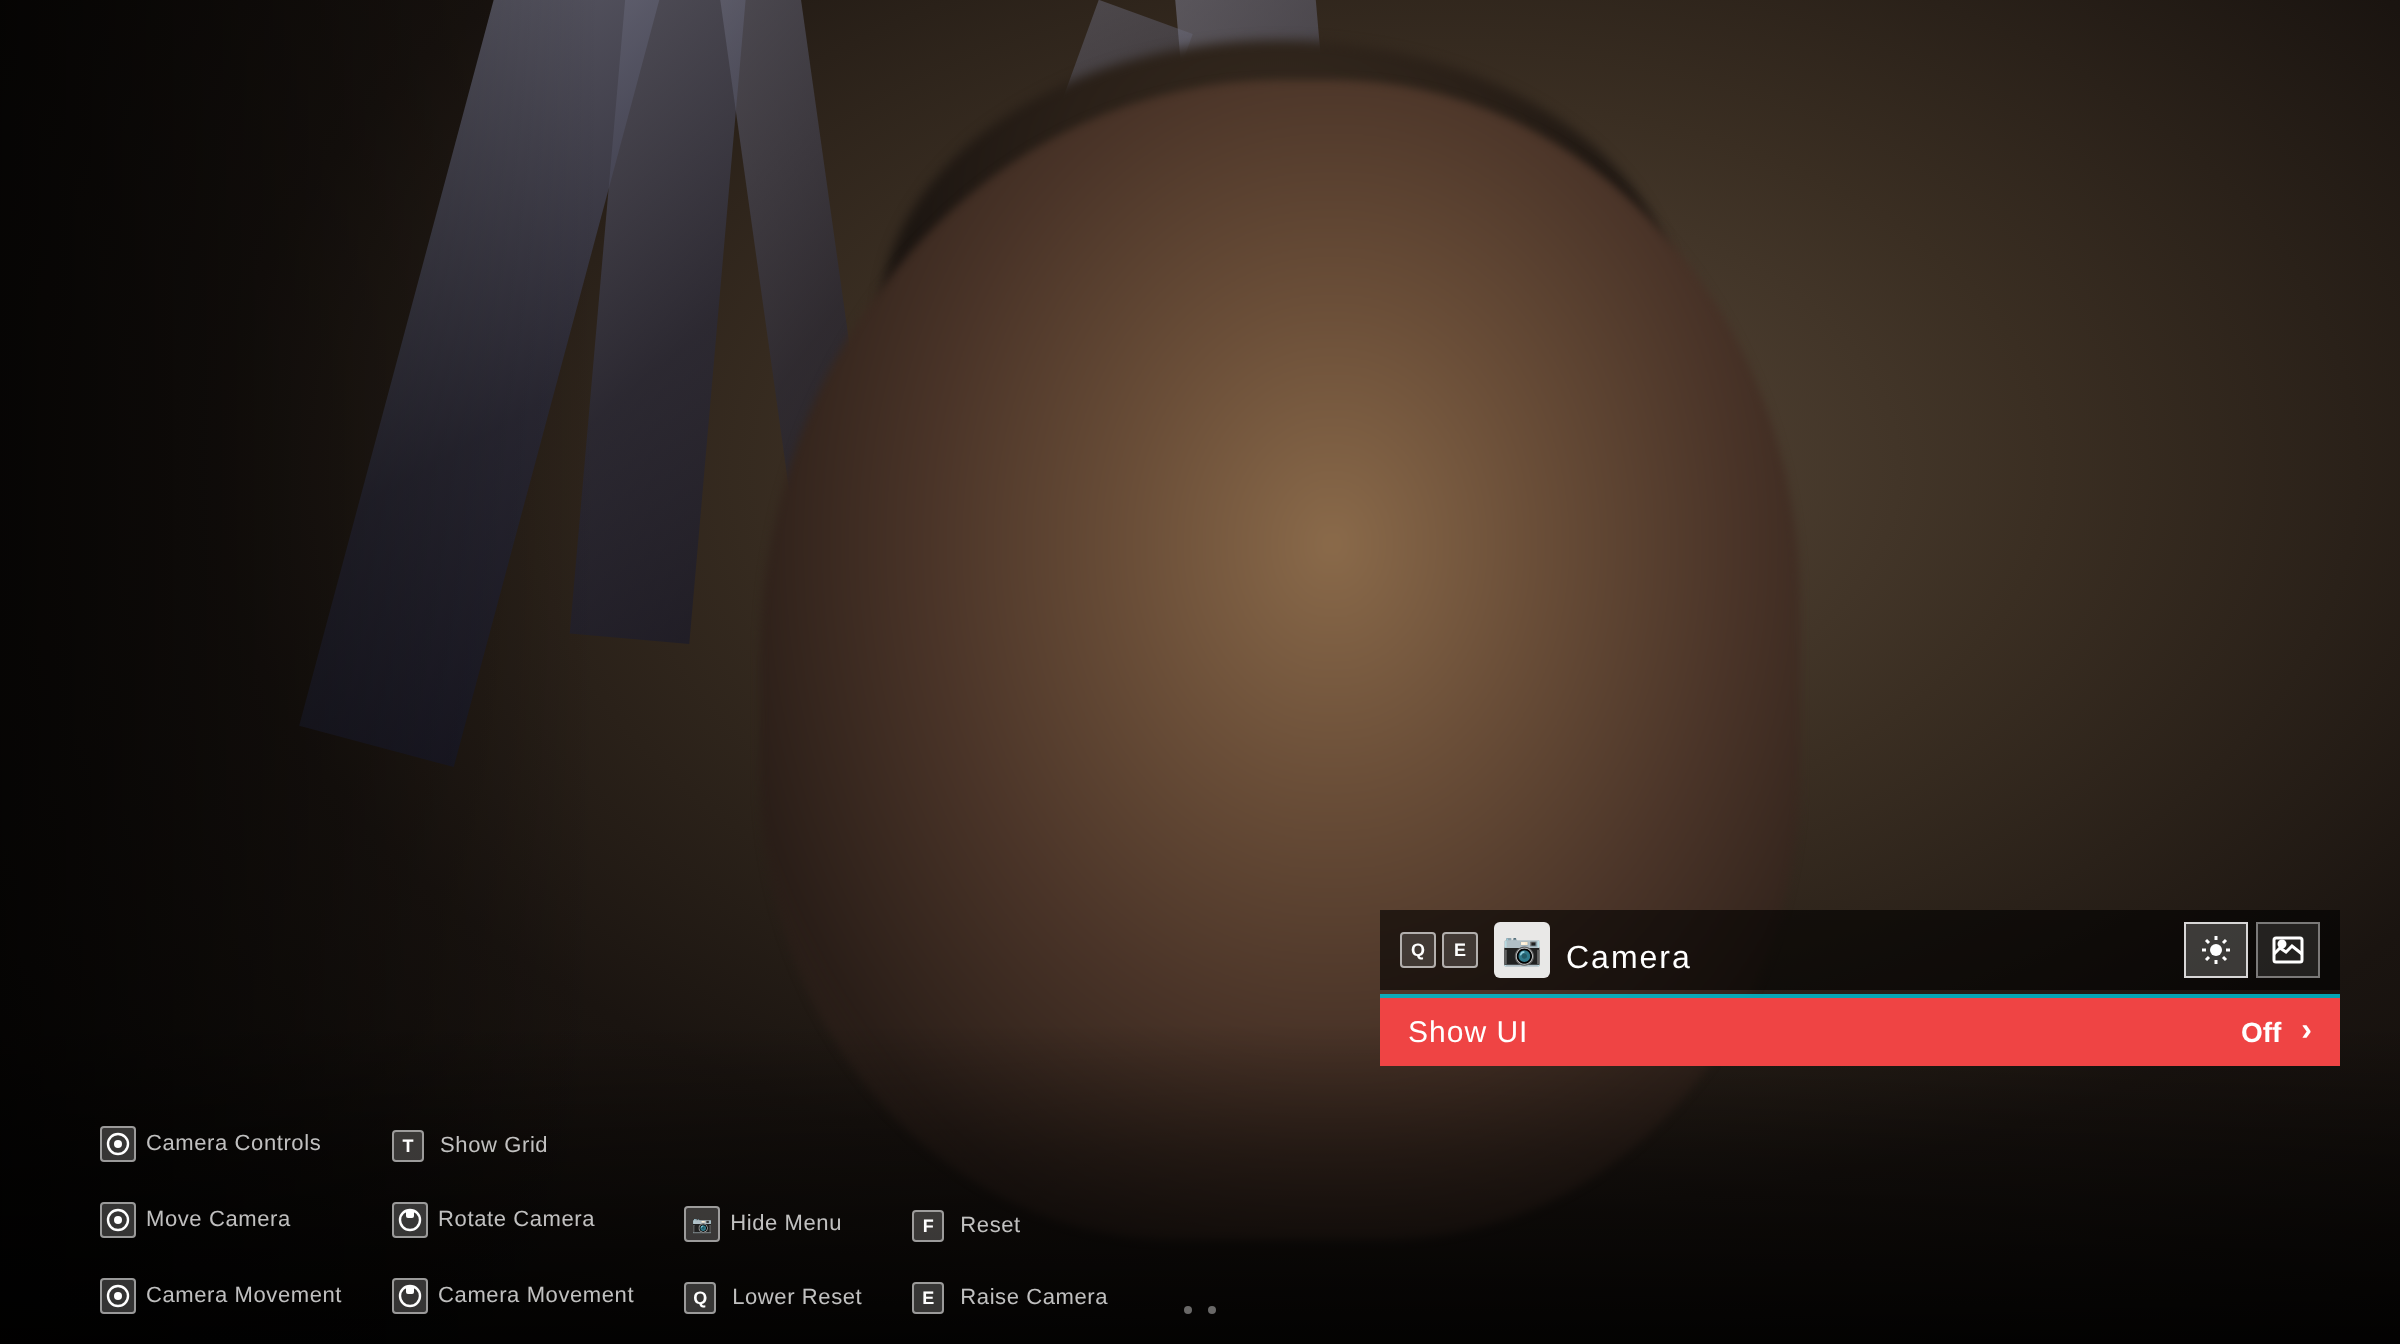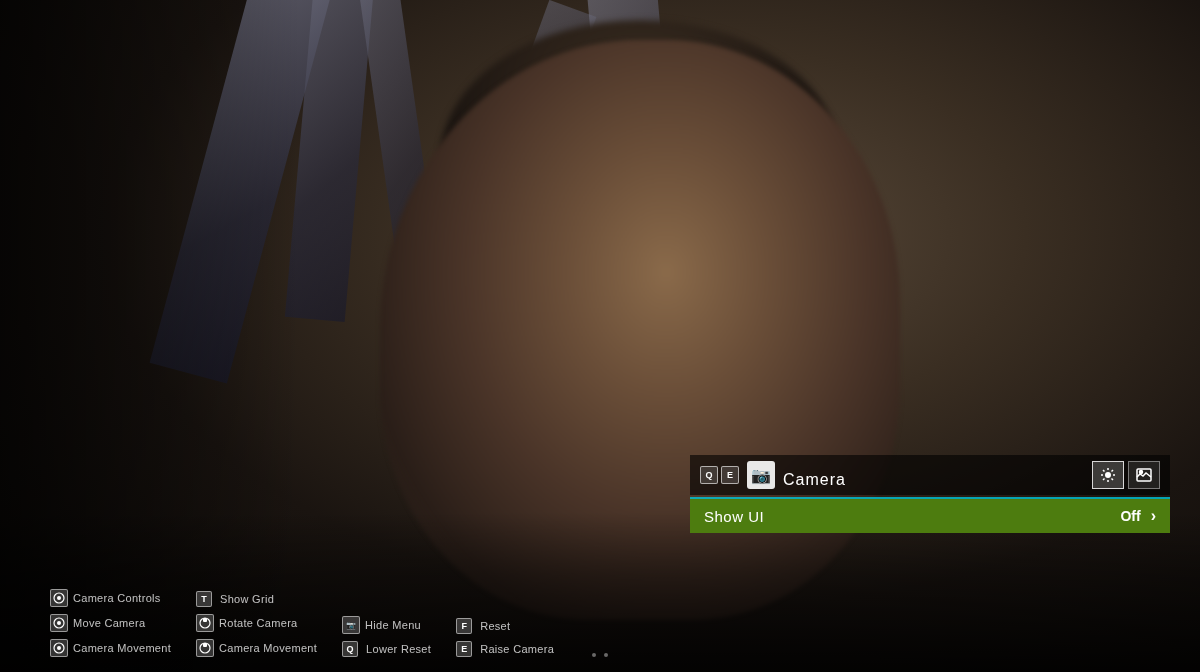--- a/index.html
+++ b/index.html
@@ -208,21 +208,21 @@
 
     .tab-icon.active {
       border-color: rgba(255,255,255,0.8);
       background: rgba(255,255,255,0.2);
     }
 
     
     .show-ui-row {
       display: flex;
       align-items: center;
-      background: #4d7c0f;
+      background: #ef4444;
       padding: 8px 14px;
       position: relative;
     }
 
     .show-ui-label {
       color: white;
       font-size: 15px;
       font-weight: 500;
       flex: 1;
       letter-spacing: 0.5px;
@@ -255,21 +255,21 @@
       left: 50px;
       right: 50px;
       display: flex;
       align-items: flex-end;
       gap: 0;
     }
 
     .hud-column {
       display: flex;
       flex-direction: column;
-      gap: 7px;
+      gap: 20px;
       margin-right: 25px;
       text-align: center;
     }
 
     .hud-row {
       display: flex;
       align-items: center;
       gap: 5px;
     }
 

